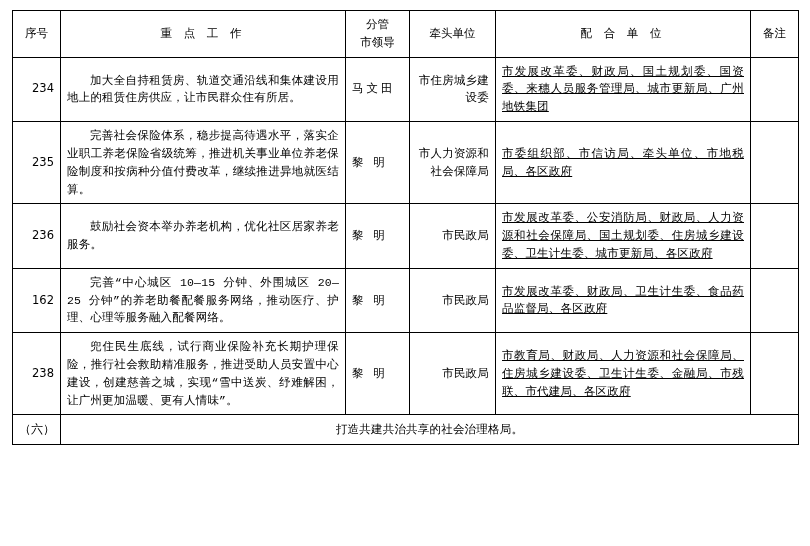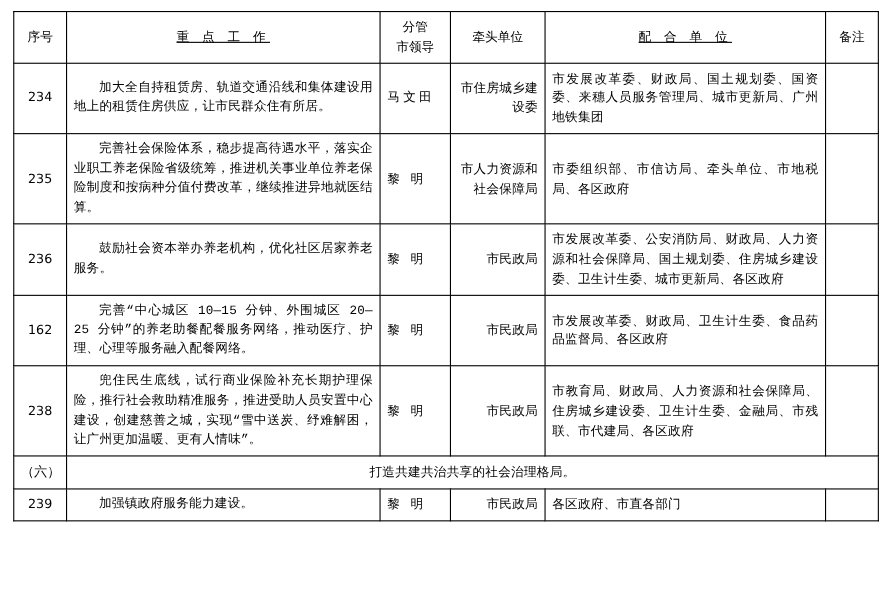--- a/index.html
+++ b/index.html
@@ -42,29 +42,28 @@
   col.c-remark { width: 48px; }
 
   thead th {
     text-align: center;
     font-weight: normal;
     font-size: 12px;
     padding: 6px 4px;
   }
   th.spaced {
     letter-spacing: 4px;
-    text-decoration: underline;
   }
   th.two-line {
     line-height: 1.35;
     letter-spacing: 0px;
     margin-top: 12px;
   }
   td.num {
-    text-align: center;
+    text-align: right;
     font-size: 12px;
   }
   td.work {
     text-align: justify;
     text-justify: inter-ideograph;
     text-align-last: left;
     text-indent: 2em;
     letter-spacing: 0.2px;
     font-family: Liberation Mono, monospace;
   }
@@ -75,20 +74,21 @@
   }
   td.lead {
     text-align: right;
     letter-spacing: 0.2px;
   }
   td.coop {
     text-align: justify;
     text-justify: inter-ideograph;
     text-align-last: left;
     letter-spacing: 0.2px;
+    text-decoration: underline;
   }
   td.remark {
     text-align: center;
   }
   tr.section td.sec-no {
     text-align: center;
     font-size: 12px;
   }
   tr.section td.sec-text {
     text-align: center;
@@ -160,23 +160,15 @@
         <td class="work">兜住民生底线，试行商业保险补充长期护理保险，推行社会救助精准服务，推进受助人员安置中心建设，创建慈善之城，实现“雪中送炭、纾难解困，让广州更加温暖、更有人情味”。</td>
         <td class="leader">黎 明</td>
         <td class="lead">市民政局</td>
         <td class="coop">市教育局、财政局、人力资源和社会保障局、住房城乡建设委、卫生计生委、金融局、市残联、市代建局、各区政府</td>
         <td class="remark"></td>
       </tr>
       <tr class="section">
         <td class="sec-no">（六）</td>
         <td class="sec-text" colspan="5">打造共建共治共享的社会治理格局。</td>
       </tr>
-      <tr>
-        <td class="num">239</td>
-        <td class="work">加强镇政府服务能力建设。</td>
-        <td class="leader">黎 明</td>
-        <td class="lead">市民政局</td>
-        <td class="coop">各区政府、市直各部门</td>
-        <td class="remark"></td>
-      </tr>
     </tbody>
   </table>
 </div>
 
 </body></html>

